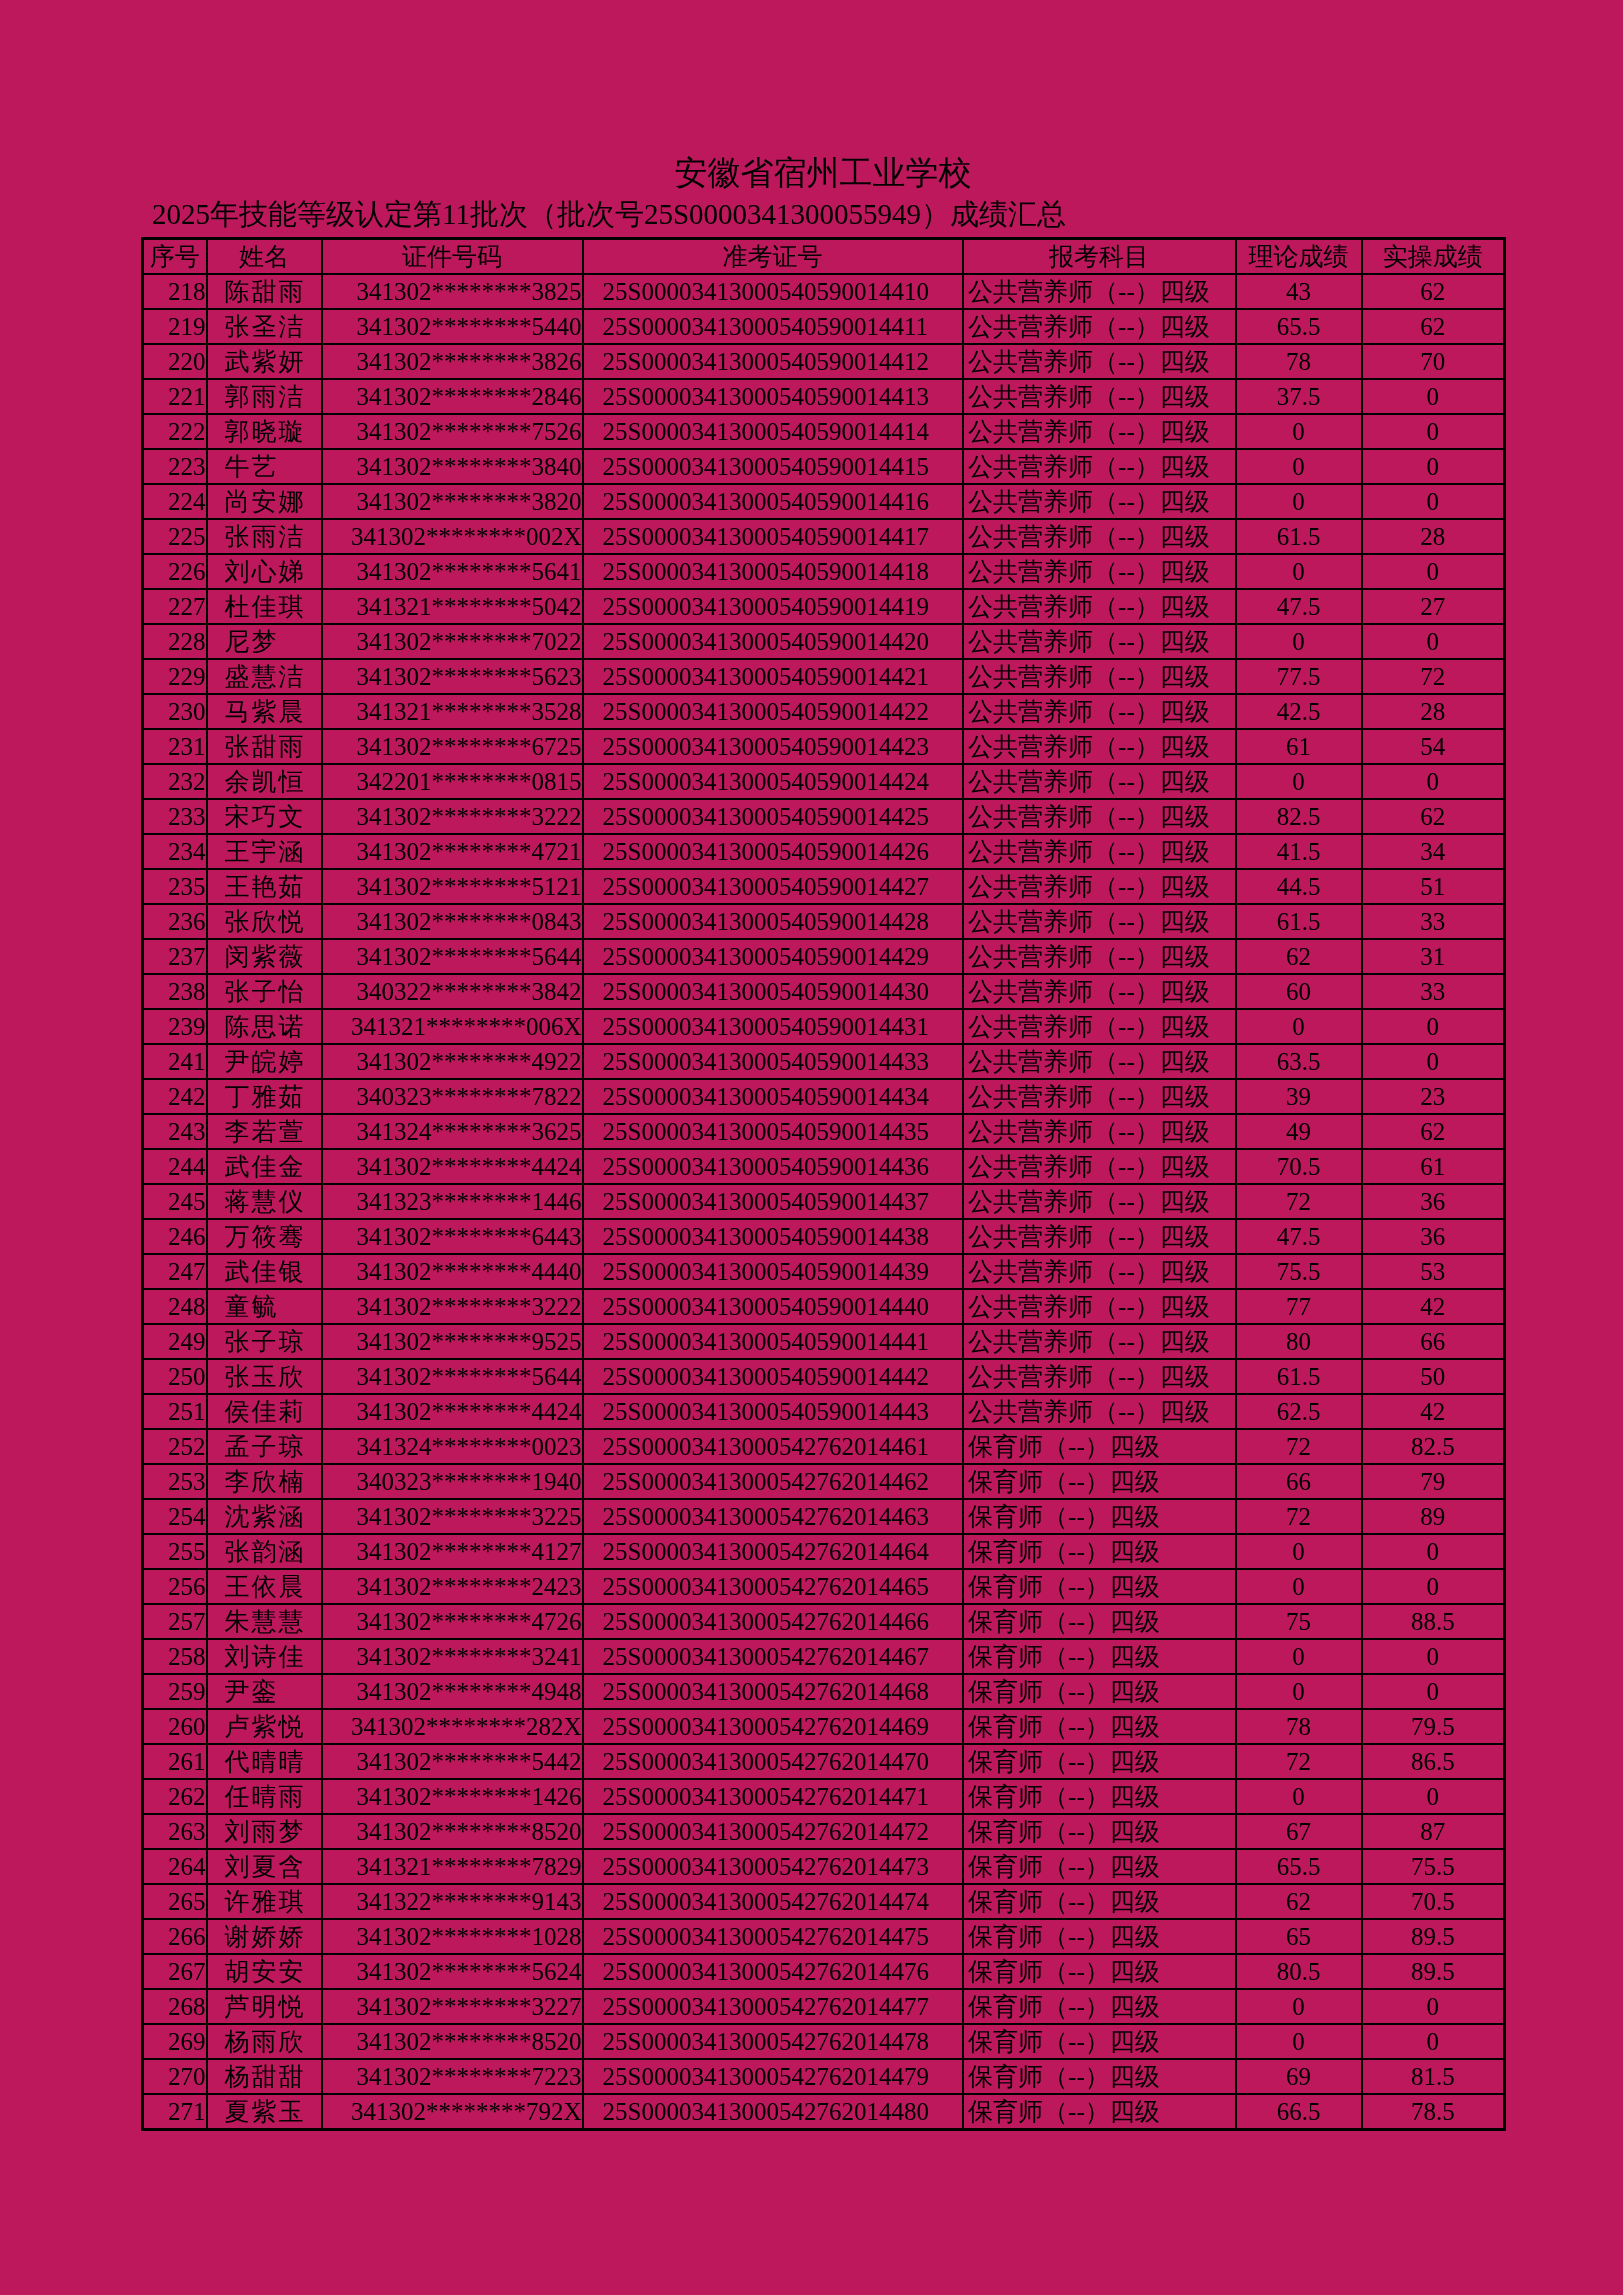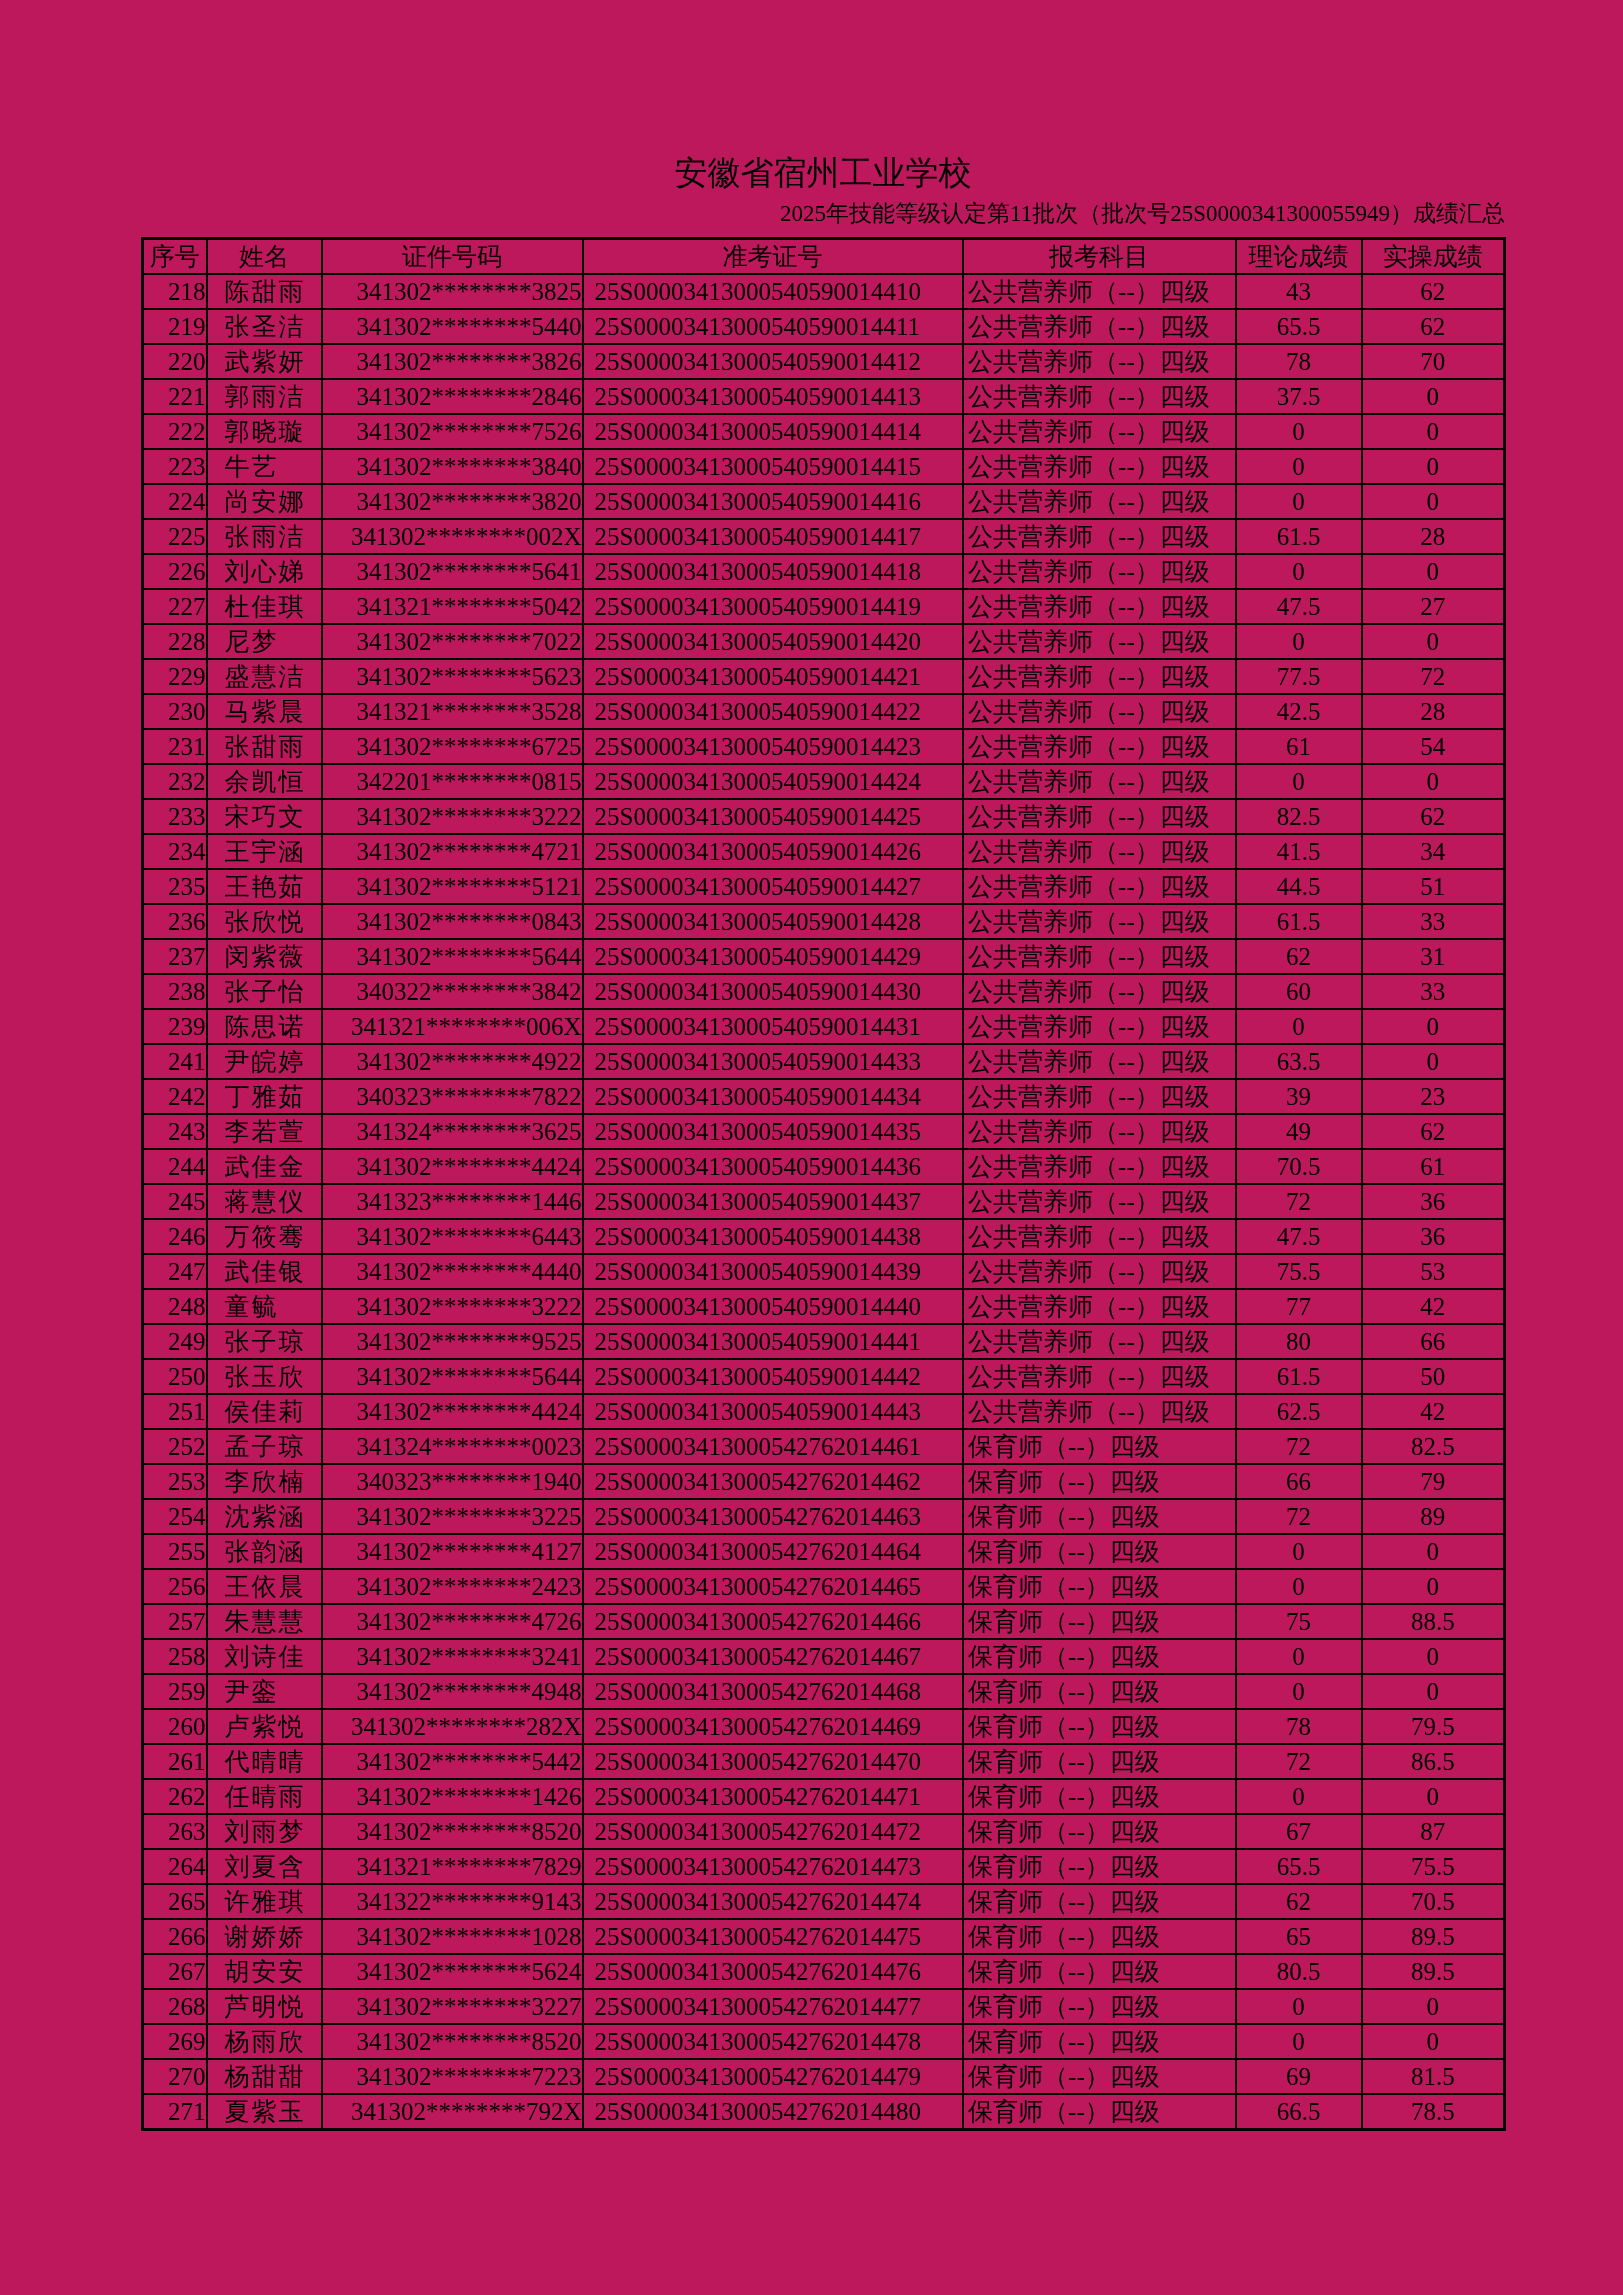--- a/index.html
+++ b/index.html
@@ -22,27 +22,27 @@
     top: 154px;
     width: 1364px;
     height: 39px;
     line-height: 39px;
     text-align: center;
     font-size: 33px;
     white-space: nowrap;
   }
   .doc-subtitle {
     position: absolute;
-    left: 141px;
+    left: 152px;
     top: 195px;
     width: 1364px;
     height: 38px;
     line-height: 38px;
-    text-align: right;
-    font-size: 23px;
+    text-align: left;
+    font-size: 29px;
     white-space: nowrap;
   }
   table.score-table {
     position: absolute;
     left: 141px;
     top: 237px;
     width: 1364px;
     border-collapse: collapse;
     table-layout: fixed;
     border: 3.3px solid #000000;
@@ -60,21 +60,21 @@
     font-size: 25px;
     text-align: center;
   }
   .score-table td {
     height: 32px;
     font-size: 25px;
   }
   td.col-seq { text-align: right; }
   td.col-name { text-align: left; padding-left: 17px; letter-spacing: 2px; }
   td.col-id-number { text-align: right; padding-left: 19px; }
-  td.col-exam-number { text-align: left; padding-left: 11px; margin-left: 19px; }
+  td.col-exam-number { text-align: left; padding-left: 19px; margin-left: 19px; }
   td.col-subject { text-align: left; padding-left: 4.6px; }
   td.col-theory-score { text-align: center; }
   td.col-practical-score { text-align: center; }
 </style>
 </head>
 <body>
 
 <div class="page">
   <div class="doc-title">安徽省宿州工业学校</div>
   <div class="doc-subtitle">2025年技能等级认定第11批次（批次号25S0000341300055949）成绩汇总</div>

